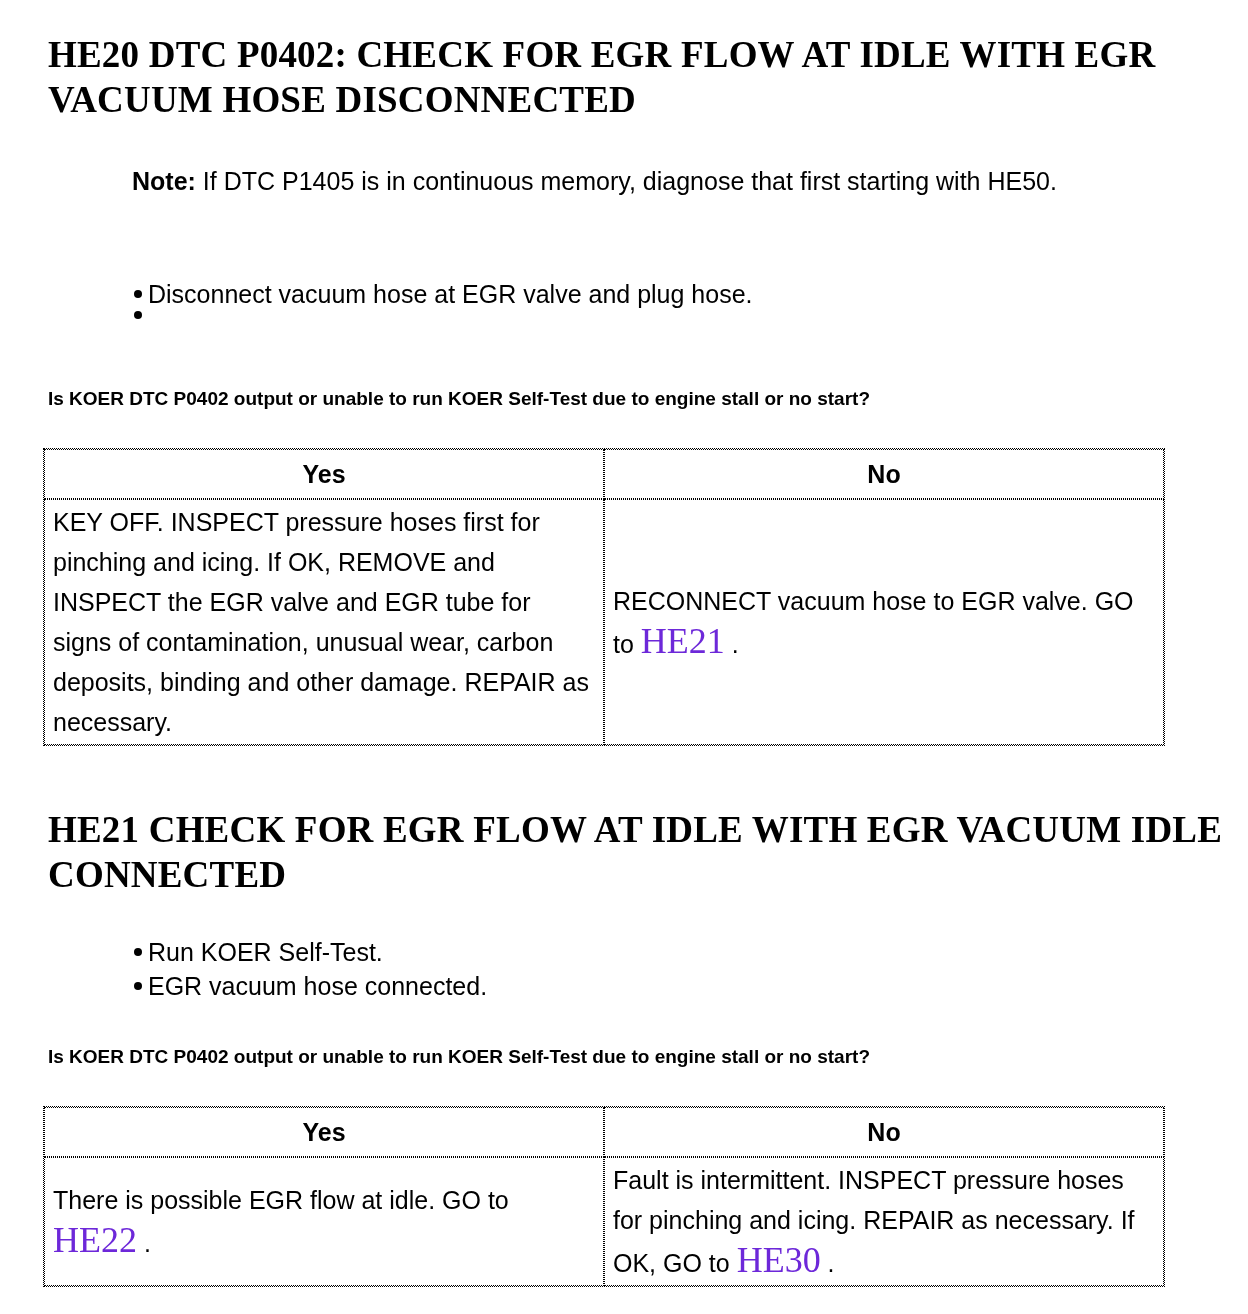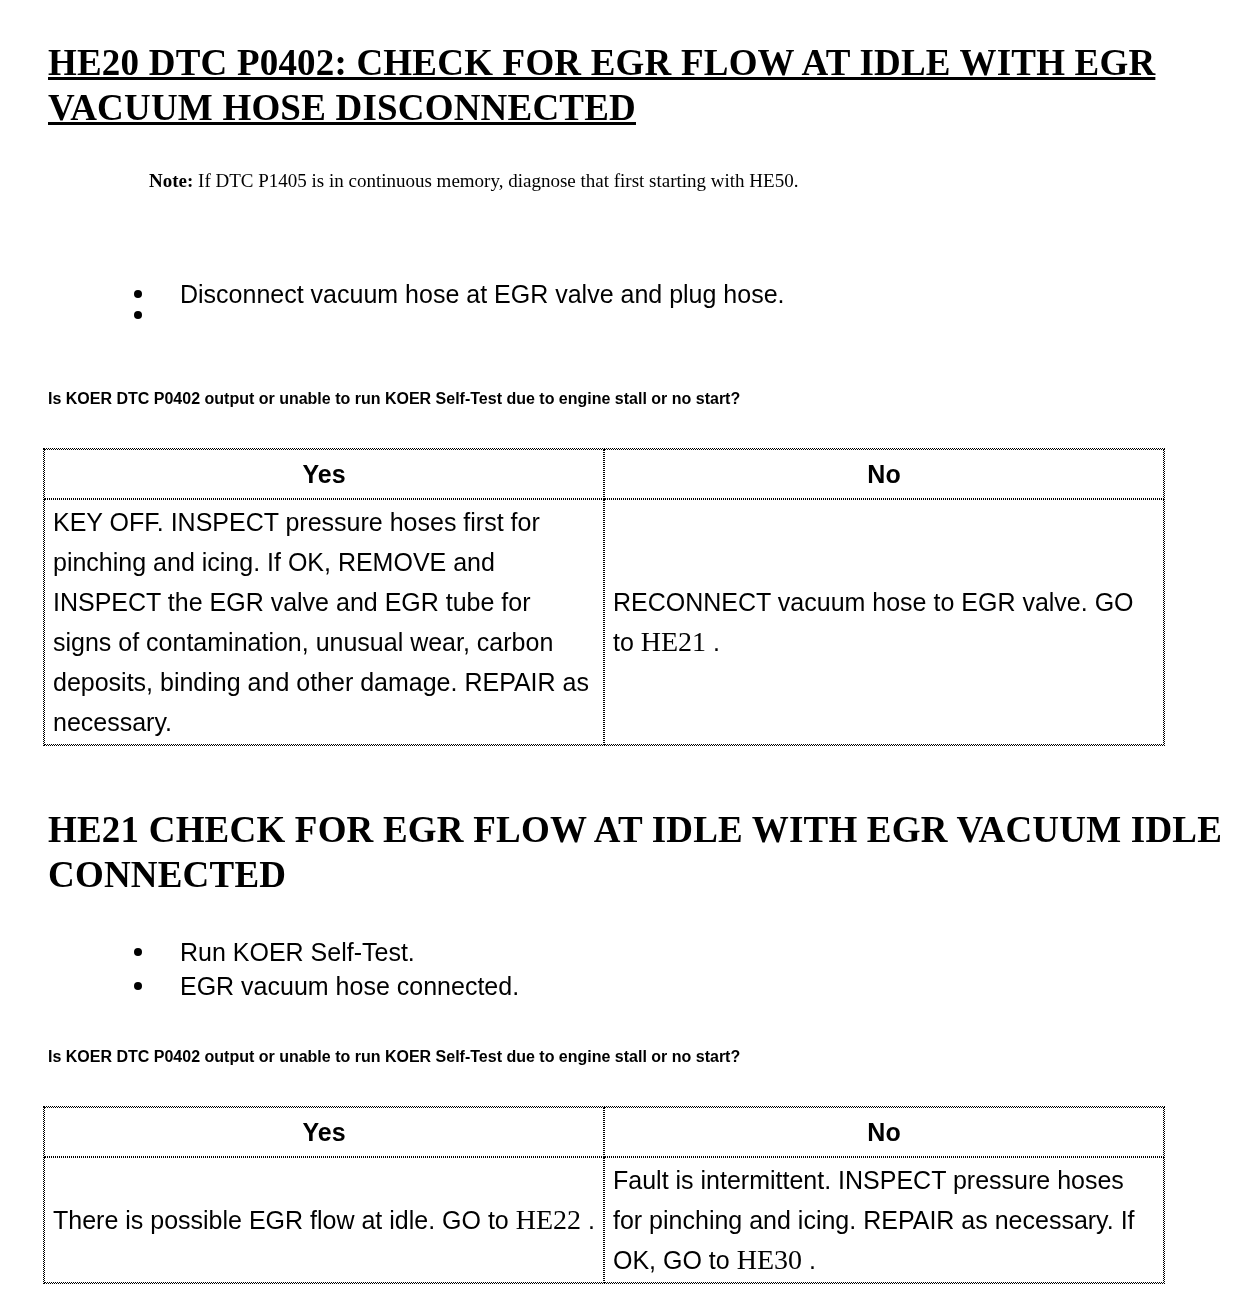--- a/index.html
+++ b/index.html
@@ -7,57 +7,57 @@
       width: 1248px; height: 1314px; position: relative; overflow: hidden;
       color: #000000;
       font-family: "Liberation Sans", sans-serif;
     }
     .h1 {
       position: absolute; left: 48px; width: 1190px;
       font-family: "Liberation Serif", serif; font-weight: bold;
       font-size: 37px; line-height: 45px; margin: 0; letter-spacing: 0.2px;
     }
     .note {
-      position: absolute; left: 149px; width: 1070px;
-      font-family: Liberation Serif, serif; font-size: 19px; line-height: 38px;
+      position: absolute; left: 132px; width: 1070px;
+      font-family: Liberation Sans, sans-serif; font-size: 25px; line-height: 38px;
     }
     .note b { font-weight: bold; }
     ul.bullets {
       position: absolute; left: 130px; margin: 0; padding: 0; list-style: none;
       font-size: 25px; line-height: 34px;
     }
-    ul.bullets li { display: flex; align-items: center; gap: 32px; }
+    ul.bullets li { display: flex; align-items: center; }
     .dot {
       display: inline-block; width: 8px; height: 8px; border-radius: 50%;
       background: #000; margin: 0 6px 0 4px; flex: none;
     }
     .q {
       position: absolute; left: 48px; width: 1150px;
-      font-weight: bold; font-size: 16px; line-height: 32px;
+      font-weight: bold; font-size: 19px; line-height: 32px;
     }
     table.yn {
       position: absolute; left: 43px; width: 1122px;
       border-collapse: separate; border-spacing: 0;
       border: 1px dotted #000; font-size: 25px;
     }
     table.yn th, table.yn td {
       border: 1px dotted #000; padding: 2px 8px; vertical-align: middle;
     }
     table.yn th { font-weight: bold; text-align: center; height: 44px; }
     table.yn td { line-height: 40px; text-align: left; }
     table.yn th.c1, table.yn td.c1 { width: 542px; }
     a.ref {
-      font-family: "Liberation Serif", serif; font-size: 28px;
-      color: #000000; text-decoration: none; text-align: center;
+      font-family: "Liberation Serif", serif; font-size: 36px;
+      color: #6d28d9; text-decoration: none; text-align: center;
     }
   </style>
 </head>
 <body>
 
-<h1 class="h1" style="top:40px;text-decoration:underline;">HE20 DTC P0402: CHECK FOR EGR FLOW AT IDLE WITH EGR VACUUM HOSE DISCONNECTED</h1>
+<h1 class="h1" style="top:32px;">HE20 DTC P0402: CHECK FOR EGR FLOW AT IDLE WITH EGR VACUUM HOSE DISCONNECTED</h1>
 
 <div class="note" style="top:162px;">
   <b>Note:</b><span> If DTC P1405 is in continuous memory, diagnose that first starting with HE50.</span>
 </div>
 
 <ul class="bullets" style="top:277px;">
   <li>
       <span class="dot"></span>
       <span>Disconnect vacuum hose at EGR valve and plug hose.</span>
     </li>

